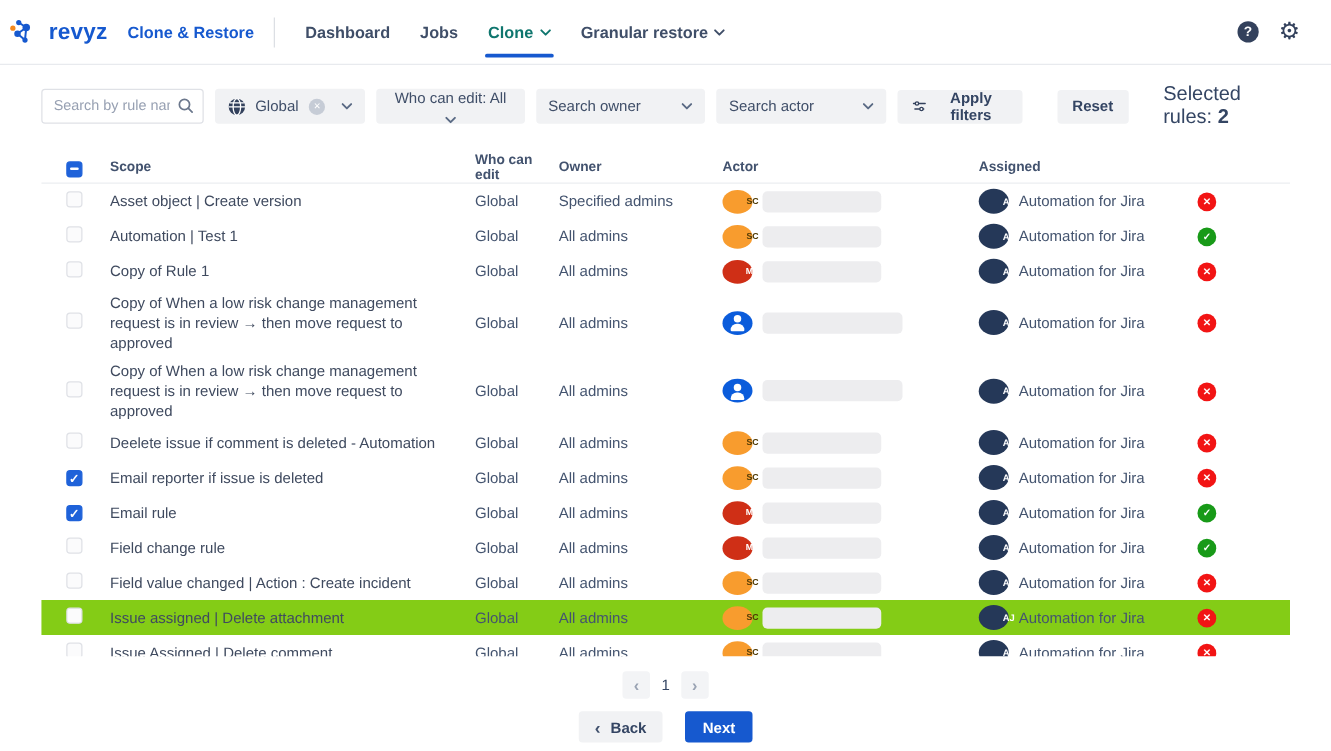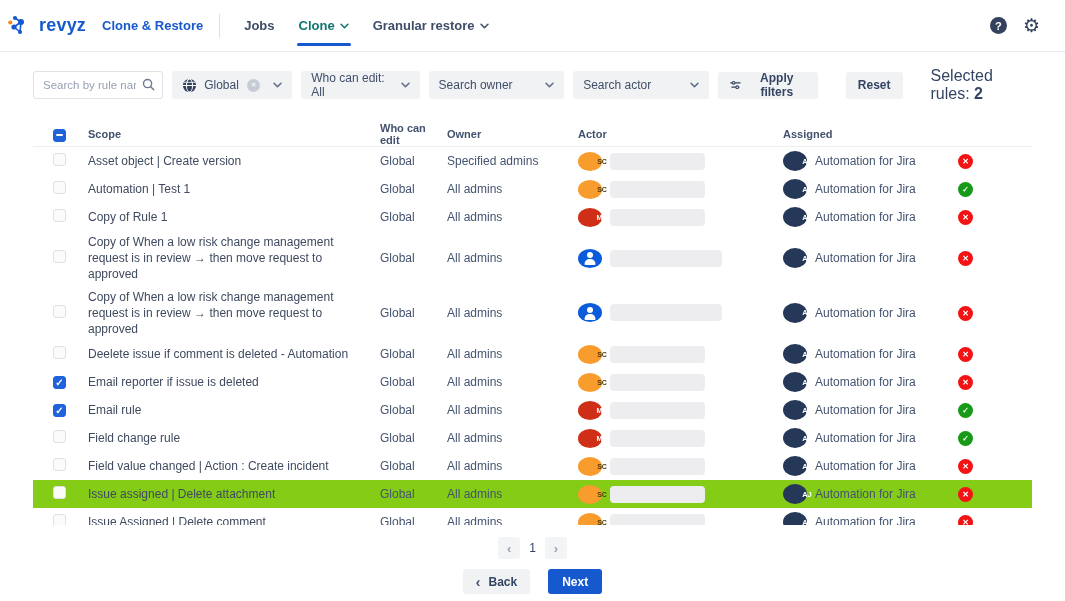--- a/index.html
+++ b/index.html
@@ -31,21 +31,21 @@
   .search-box { position:relative; width:143px; }
   .search-box input { width:100%; height:28px; border:1px solid #dfe1e6; border-radius:3px;
        padding:0 26px 0 9px; font-size:11.5px; color:#44546f; outline:none;
        font-family:"Liberation Sans", sans-serif; }
   .search-box input::placeholder { color:#97a0b2; }
   .search-ic { position:absolute; right:8px; top:7px; }
   .drop { height:28px; background:#f1f2f4; border-radius:3px; display:flex; align-items:center;
           padding:0 10px; font-size:12px; color:#3f4e68; cursor:pointer; }
   .drop .lbl { flex:1; }
   .drop-global { width:130px; gap:7px; }
-  .drop-who   { width:128px; }
+  .drop-who   { width:128px;flex-direction:column; }
   .drop-owner { width:147px; }
   .drop-actor { width:147px; }
   .clear-ic { width:13px; height:13px; border-radius:50%; background:#c6ccd6; color:#fff;
               font-size:7px; display:flex; align-items:center; justify-content:center; margin-right:6px; }
   .drop .chev { color:#5b6b85; }
   .right-tools { margin-left:auto; display:flex; align-items:center; gap:28px; }
   .btn { height:27px; border:none; border-radius:3px; background:#f1f2f4; color:#344563;
          font-size:12px; font-weight:bold; padding:0 12px; display:flex; align-items:center;
          gap:7px; cursor:pointer; font-family:"Liberation Sans", sans-serif; }
   .sel-rules { font-size:16px; color:#344563; }
@@ -112,20 +112,23 @@
       <circle cx="6" cy="15" r="2.6" fill="#1659cf"></circle>
       <circle cx="12" cy="20" r="2.1" fill="#1659cf"></circle>
       <circle cx="2.3" cy="10.5" r="2.1" fill="#f4891e"></circle>
     </svg>
     <span class="brand-name">revyz</span>
   </div>
   <span class="app-title">Clone &amp; Restore</span>
   <span class="vdiv"></span>
   <div class="nav">
     <div class="nav-item">
+      <span>Dashboard</span>
+    </div>
+    <div class="nav-item">
       <span>Jobs</span>
     </div>
     <div class="nav-item active">
       <span>Clone</span>
       <svg class="chev" viewBox="0 0 10 7">
           <polyline points="1,1.5 5,5.5 9,1.5"></polyline>
         </svg>
     </div>
     <div class="nav-item">
       <span>Granular restore</span>

